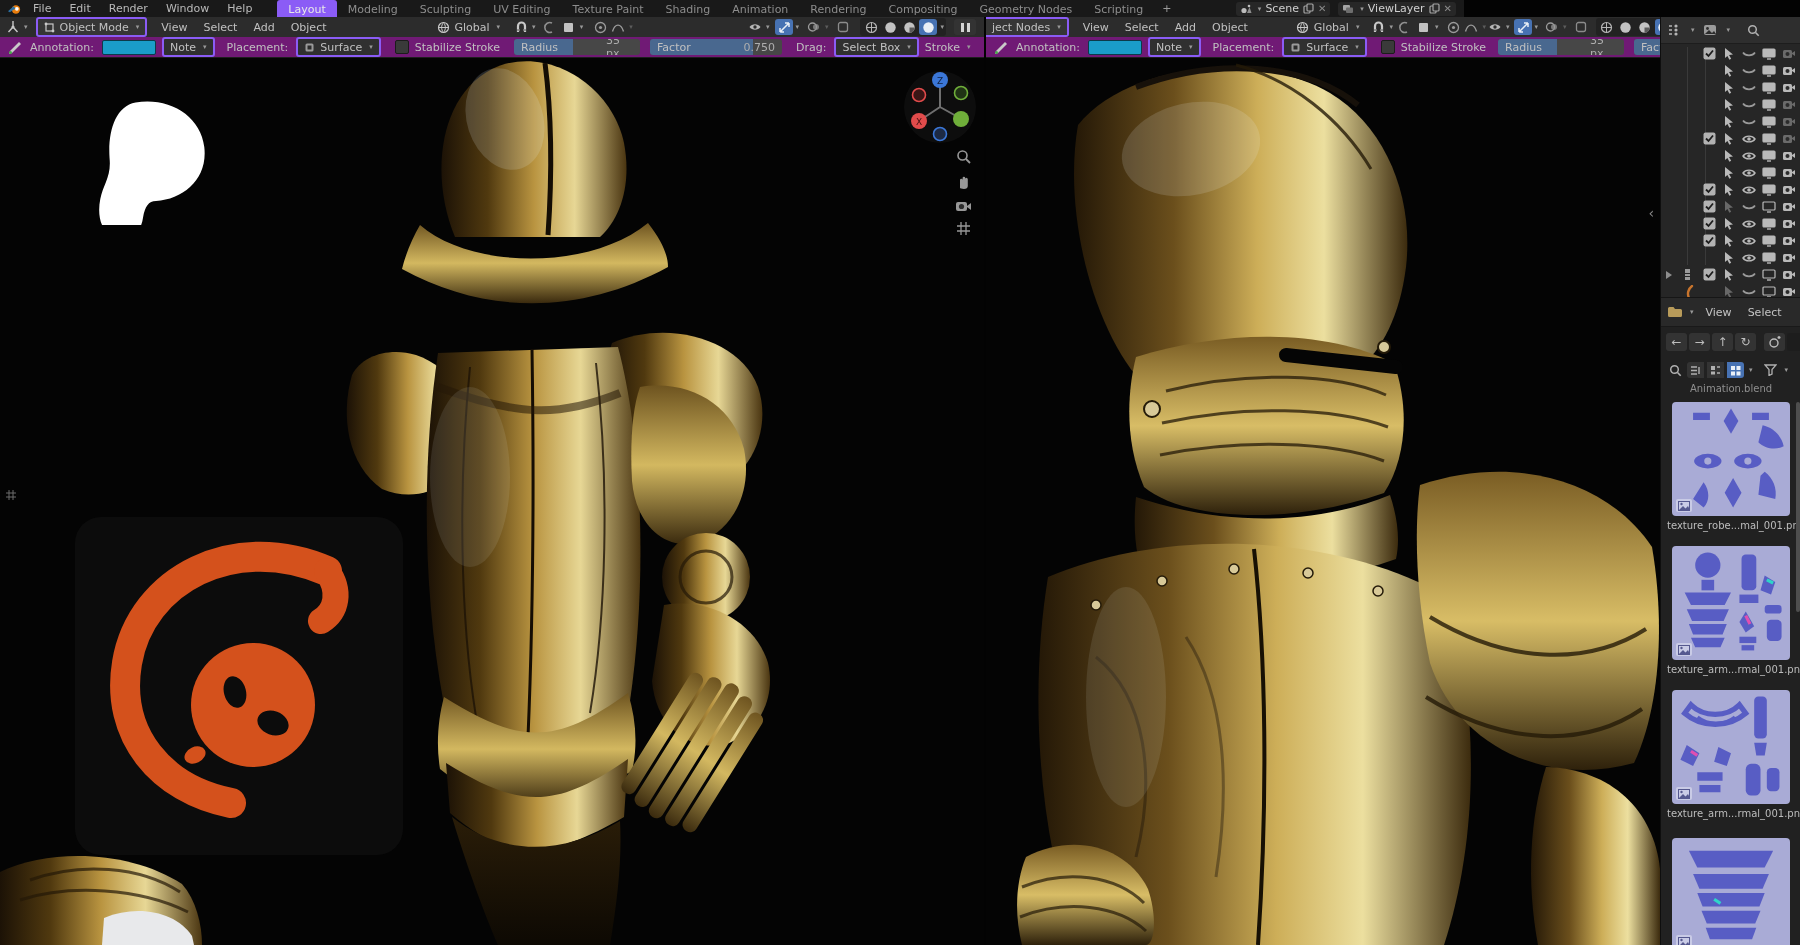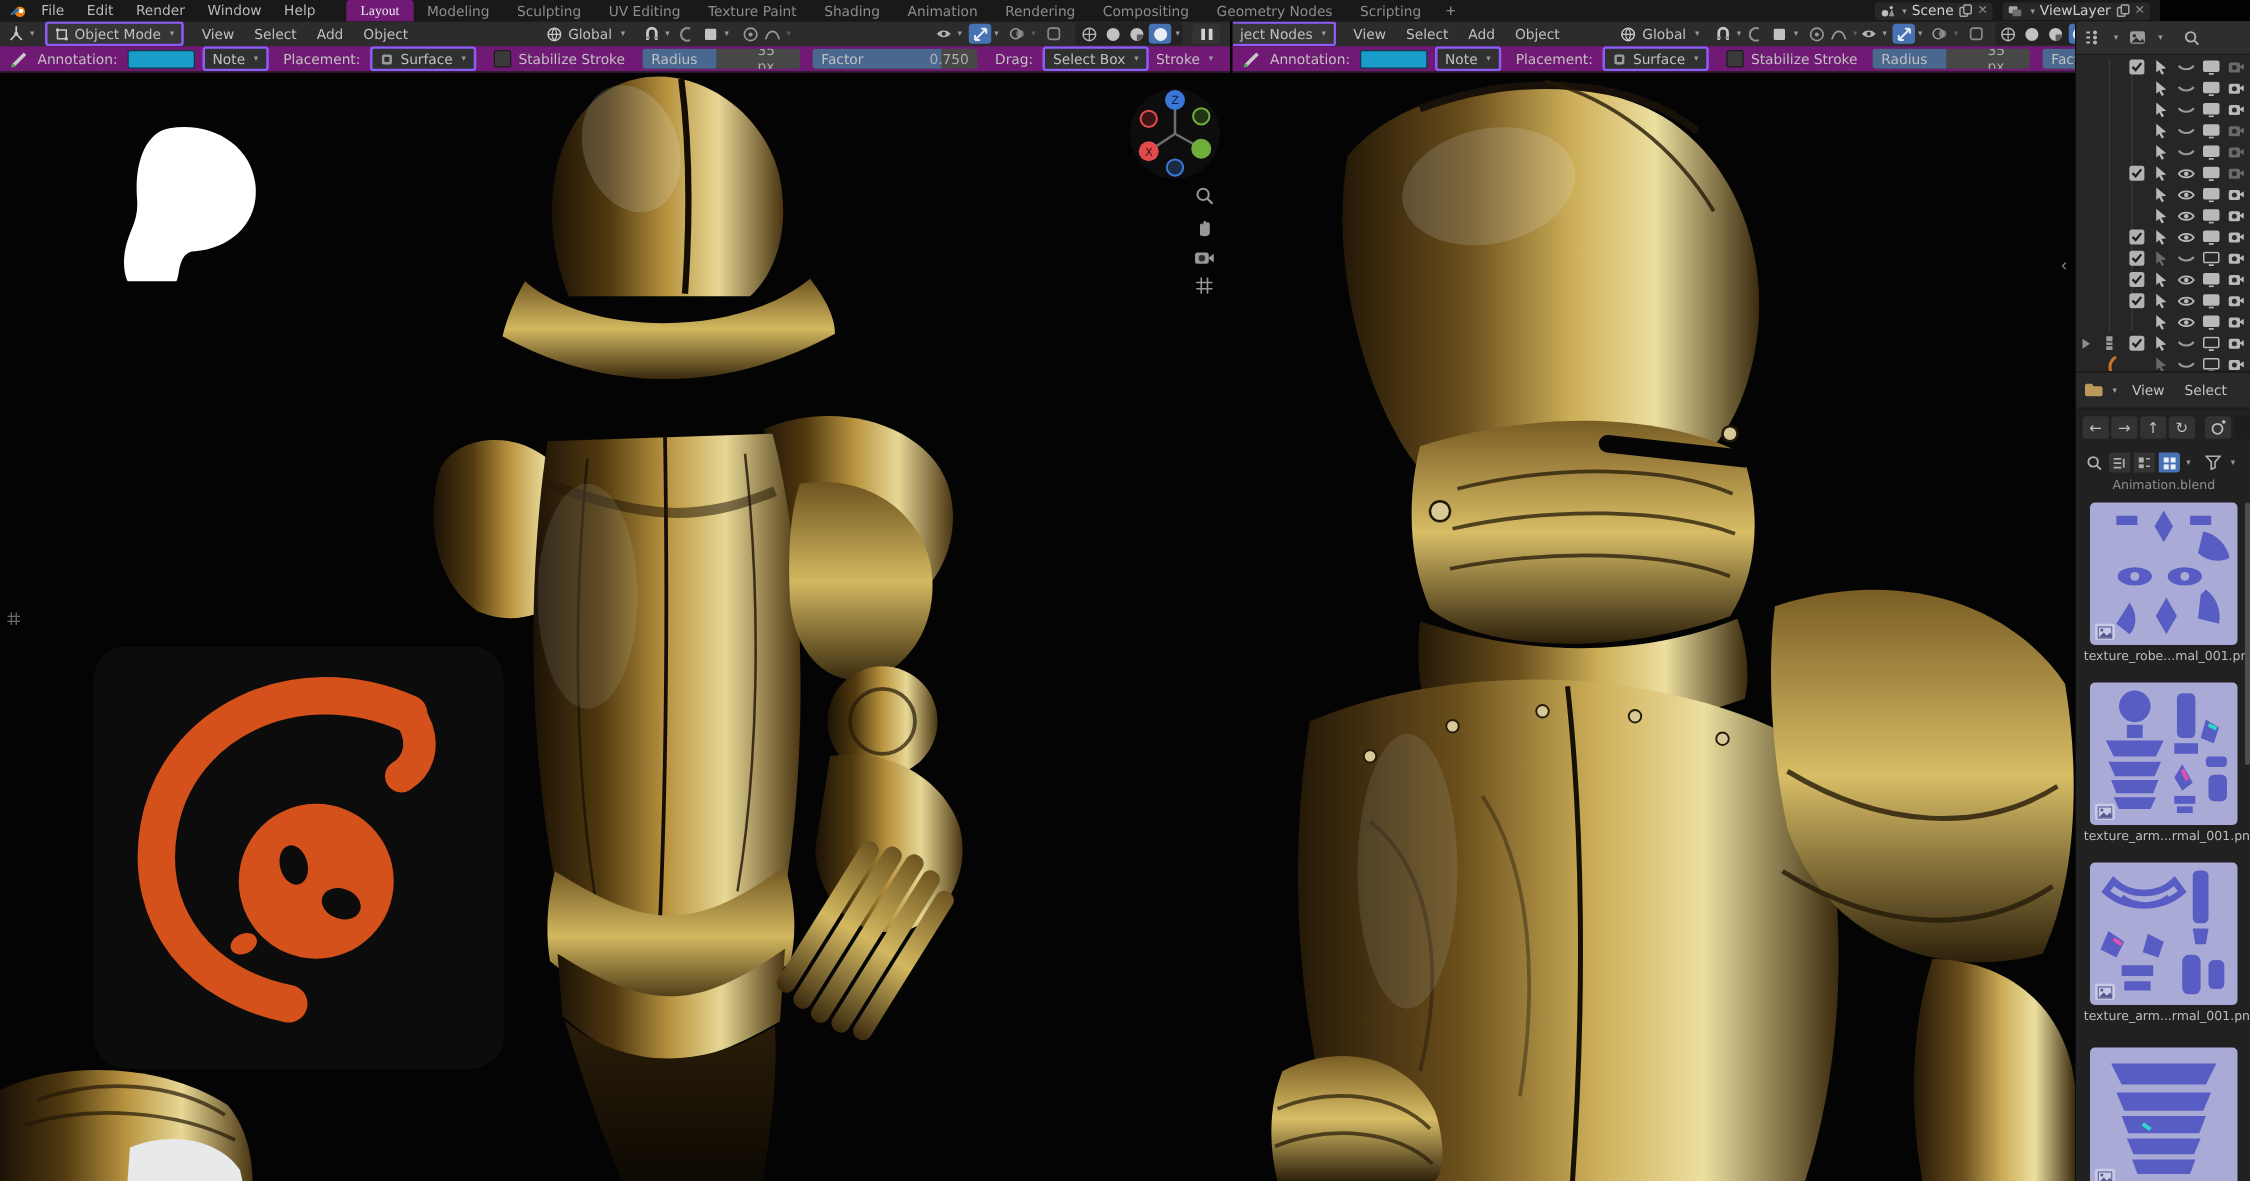--- a/index.html
+++ b/index.html
@@ -1,25 +1,25 @@
 <!DOCTYPE html>
 <html><head>
 <meta charset="utf-8">
 <style>
   html,body{margin:0;padding:0;background:#000;}
   .app{position:relative;width:1800px;height:945px;overflow:hidden;background:#030303;
        font-family:"DejaVu Sans","Liberation Sans",sans-serif;font-size:11px;color:#c3c3c3;}
   
-  .topbar{position:absolute;left:0;top:0;width:1728px;height:17px;background:#191919;
+  .topbar{position:absolute;left:0;top:0;width:1464px;height:17px;background:#191919;
           display:flex;align-items:center;z-index:30;}
   .blogo{width:20px;height:15px;display:flex;align-items:center;justify-content:center;margin-left:4px;}
   .tmenu{padding:0 9px;color:#b9b9b9;cursor:default;}
   .tabs{display:flex;margin-left:16px;height:17px;align-items:stretch;}
   .tab{padding:1px 11px 0;color:#8d8d8d;display:flex;align-items:center;}
-  .tab.active{background:#701a75;color:#e8e8e8;border-radius:3px 3px 0 0;font-family:Liberation Serif, serif;}
+  .tab.active{background:#8b5cf6;color:#e8e8e8;border-radius:3px 3px 0 0;}
   .tab.add{color:#9a9a9a;padding:0 8px;}
   .topright{margin-left:auto;display:flex;gap:8px;margin-right:8px;align-items:center;}
   .chip{display:flex;align-items:center;gap:4px;background:#272727;border-radius:3px;height:14px;padding:0 4px;color:#cfcfcf;}
   .chip .x{color:#8a8a8a;font-size:10px;}
   .ch{font-size:7px;color:#999;margin-left:2px;}
   
   .hrow{position:absolute;height:20px;display:flex;align-items:center;font-size:11px;color:#c0c0c0;
         background:#2c2c2c;border-bottom:1px solid #1e1e1e;z-index:20;overflow:hidden;}
   .hrowB{background:#701a75;}
   .hm{padding:0 8px;flex:none;}

